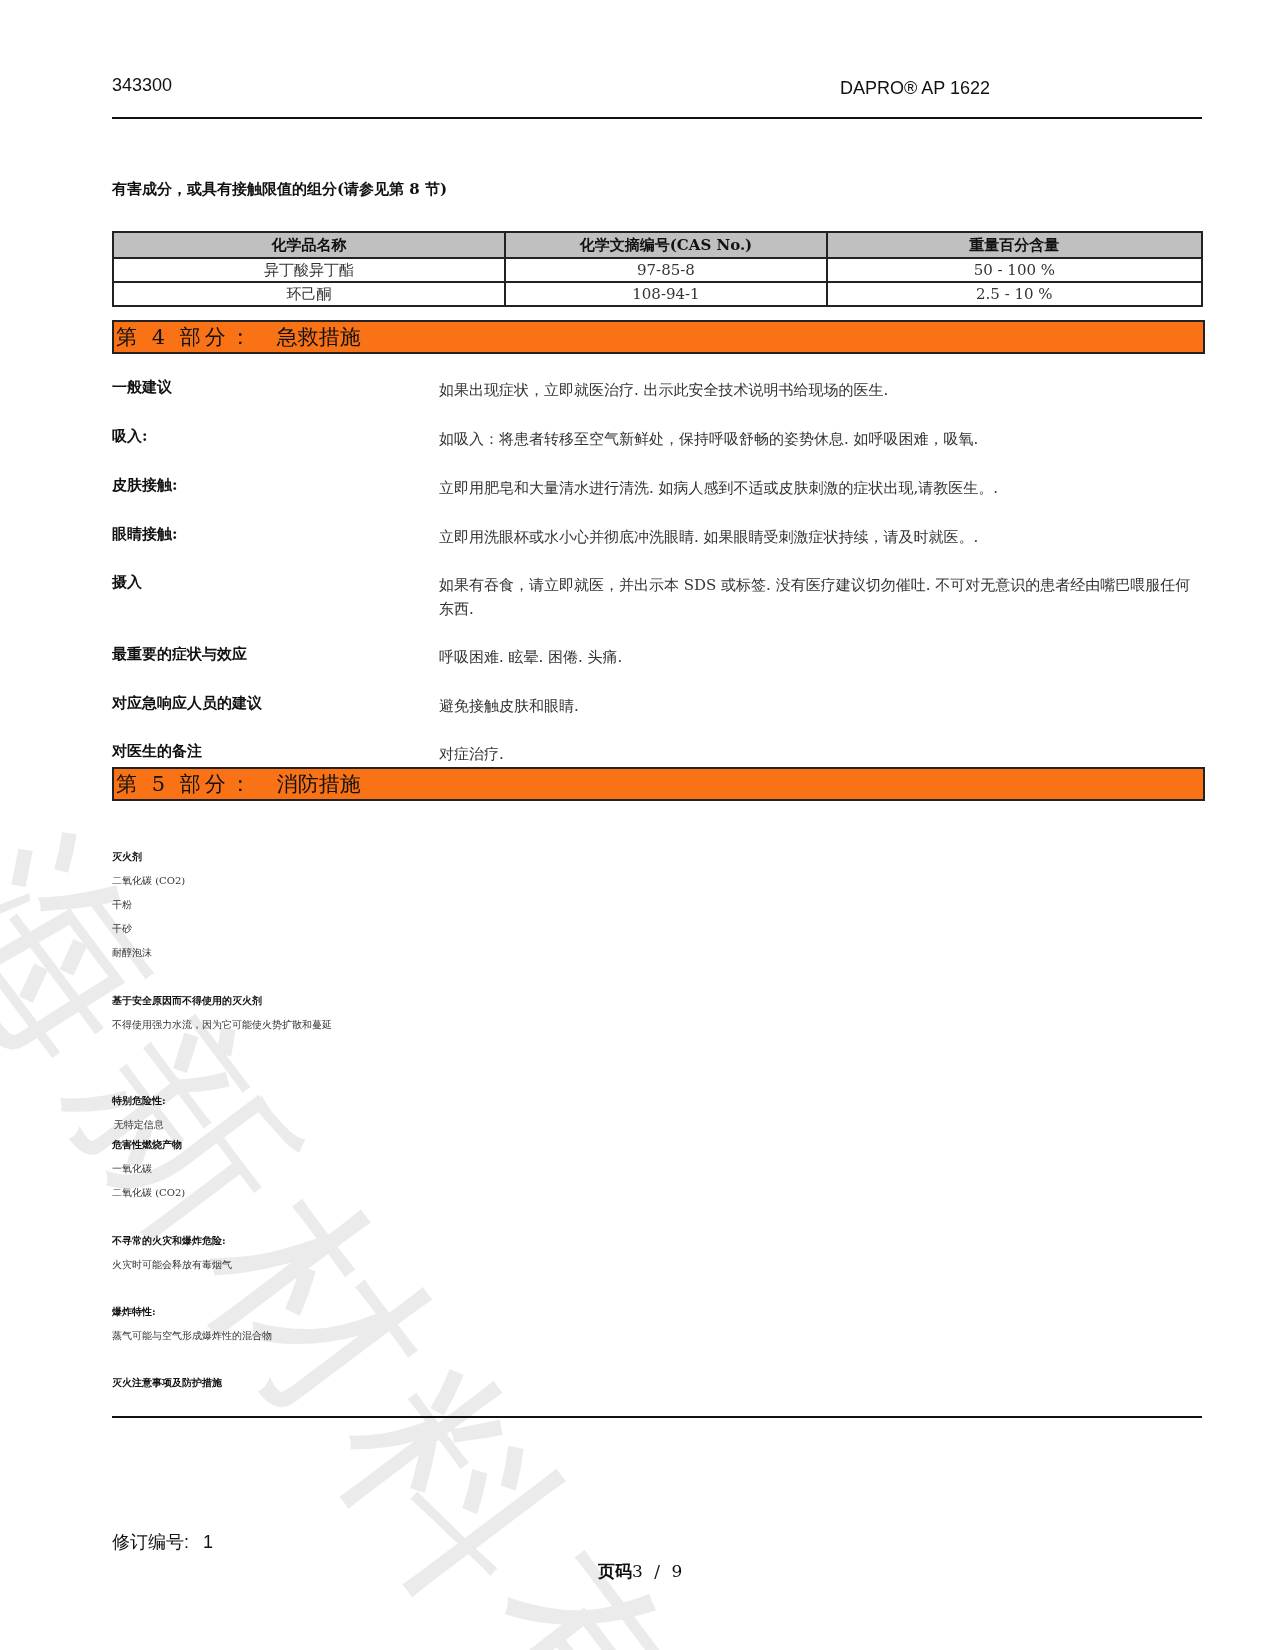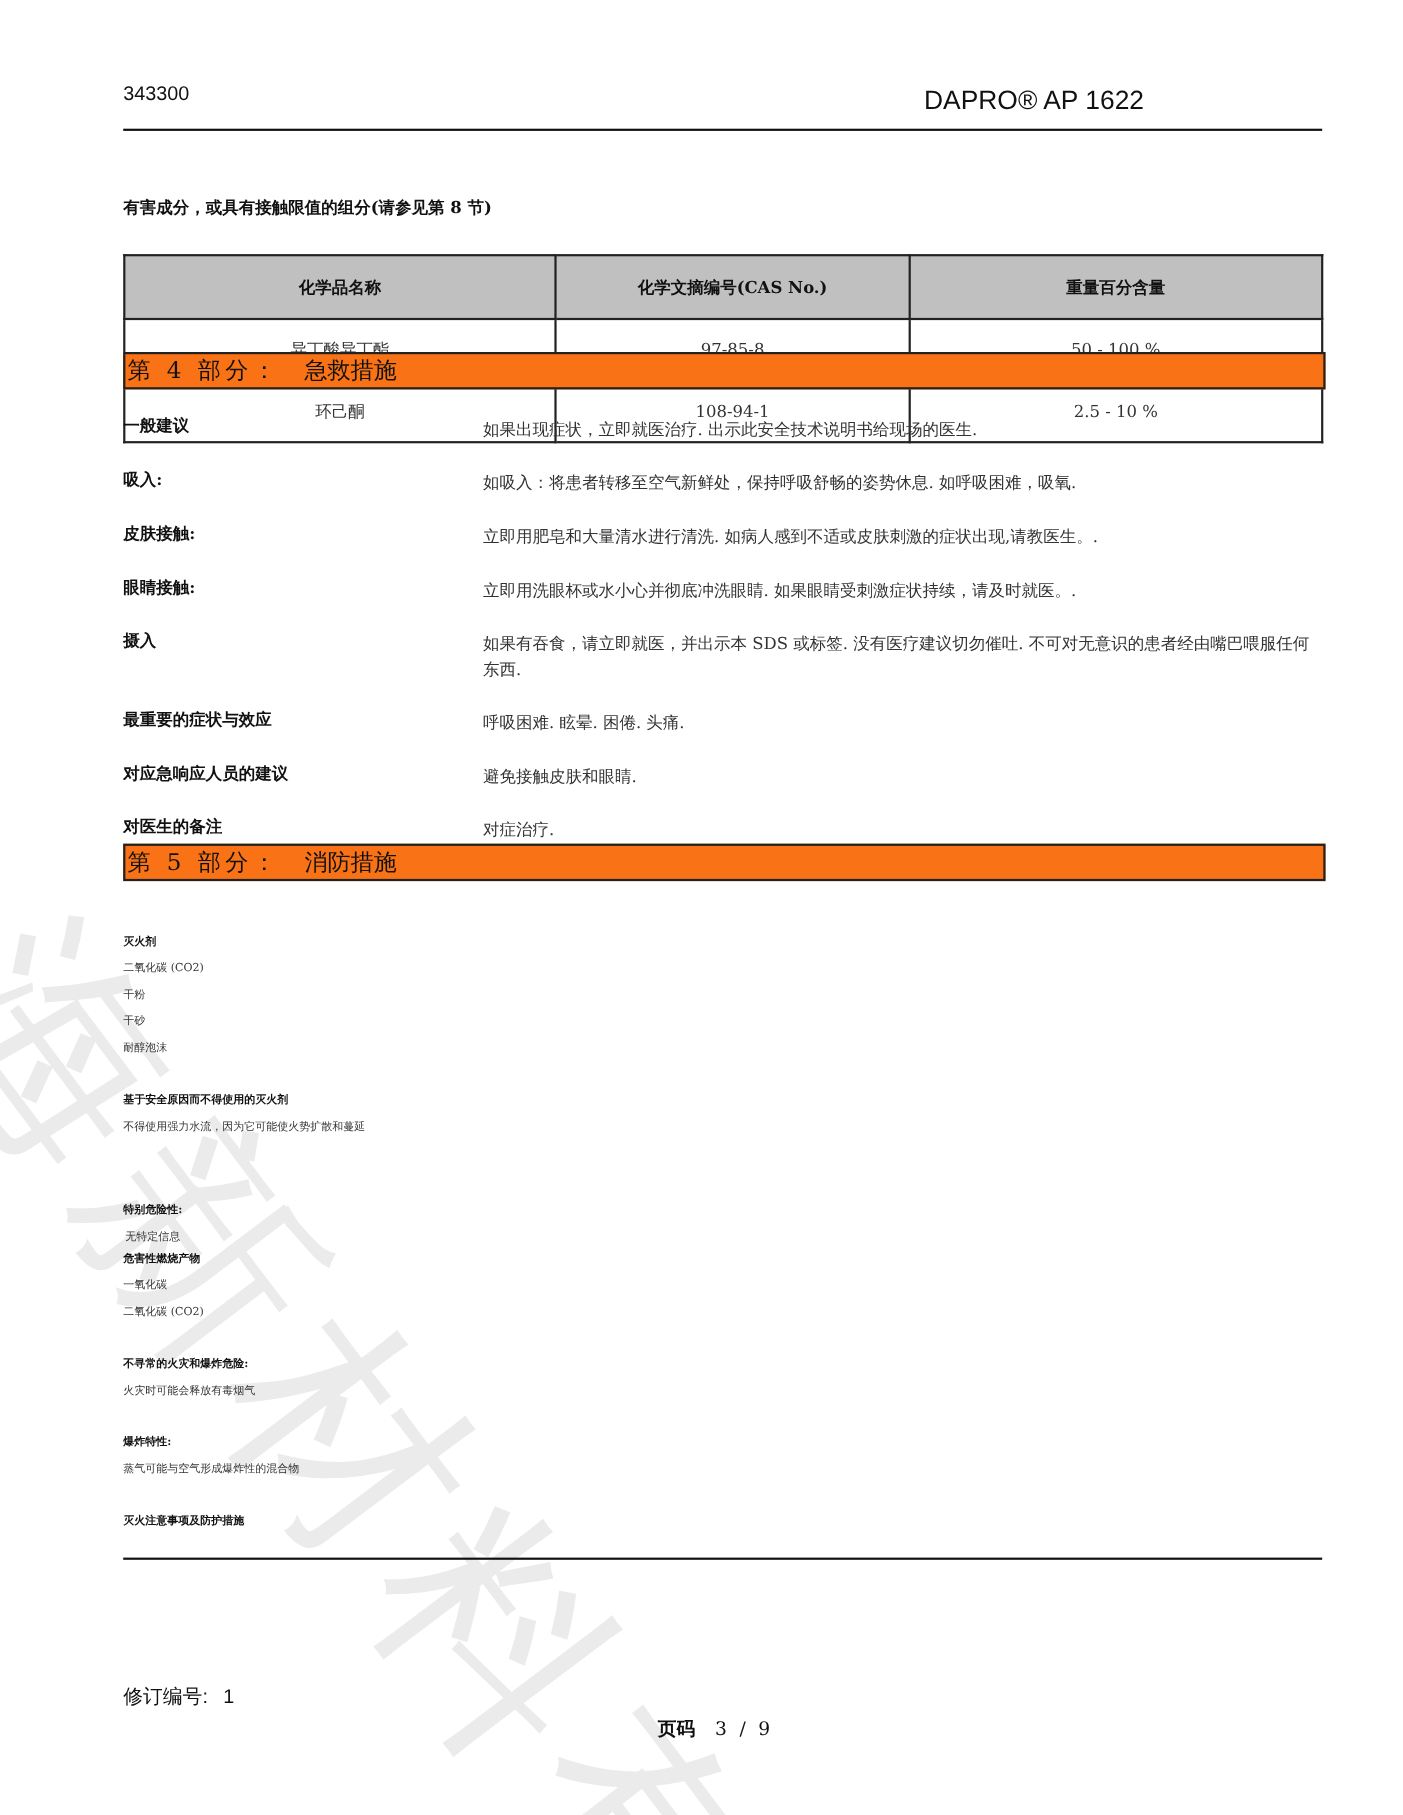--- a/index.html
+++ b/index.html
@@ -10,27 +10,27 @@
 
   .watermark {
     position: absolute; left: -40px; top: 610px; width: 1900px;
     transform: rotate(53deg); transform-origin: 0 0;
     font-family: "DejaVu Sans", sans-serif; font-size: 205px; letter-spacing: 18px;
     color: #ebebeb; white-space: nowrap; pointer-events: none; z-index: 0;
   }
   .content { position: absolute; left: 0; top: 0; width: 100%; height: 100%; z-index: 1; }
 
   .hdr-left { position: absolute; left: 112px; top: 75px; font-size: 18px; }
-  .hdr-right { position: absolute; left: 840px; top: 78px; font-size: 24px; }
+  .hdr-right { position: absolute; left: 840px; top: 78px; font-size: 18px; }
   .rule { position: absolute; left: 112px; width: 1090px; height: 0; border-top: 2px solid #111; }
 
   .composition-title { position: absolute; left: 112px; top: 180px; font-size: 15px; font-weight: bold; }
 
   table.comp { position: absolute; left: 112px; top: 231px; width: 1091px; border-collapse: collapse; font-size: 15px; }
-  table.comp th, table.comp td { border: 2px solid #222; text-align: center; height: 22px; padding: 16px; }
+  table.comp th, table.comp td { border: 2px solid #222; text-align: center; height: 22px; padding: 0; }
   table.comp th { background: #c0c0c0; font-weight: bold; height: 24px; }
   table.comp td { color: #333; }
 
   .section-bar {
     position: absolute; left: 112px; width: 1087px; height: 30px;
     background: #f97316; border: 2px solid #222; font-size: 21px; line-height: 30px; padding-left: 2px;
     box-sizing: content-box;
   }
   .section-bar .num { letter-spacing: 4px; }
   .section-bar .gap { display: inline-block; width: 22px; }
@@ -40,21 +40,21 @@
   .fa-value { position: absolute; left: 327px; top: 0; width: 765px; color: #333; line-height: 24px; }
 
   .ff-block { position: absolute; left: 112px; font-size: 10px; line-height: 24px; }
   .ff-heading { font-weight: bold; color: #111; }
   .ff-item { color: #333; }
 
   .rev { position: absolute; left: 112px; top: 1530px; font-size: 18px; }
   .rev .val { margin-left: 14px; }
   .pagenum { position: absolute; left: 598px; top: 1560px; font-size: 17px; }
   .pagenum .lbl { font-weight: bold; }
-  .pagenum .nums { margin-left: 18px; letter-spacing: 3px; }
+  .pagenum .nums { letter-spacing: 3px; }
 </style>
 </head>
 <body>
 
 <div class="page">
 
   <div class="watermark">上海新材料有限公司</div>
 
   <div class="content">
 

